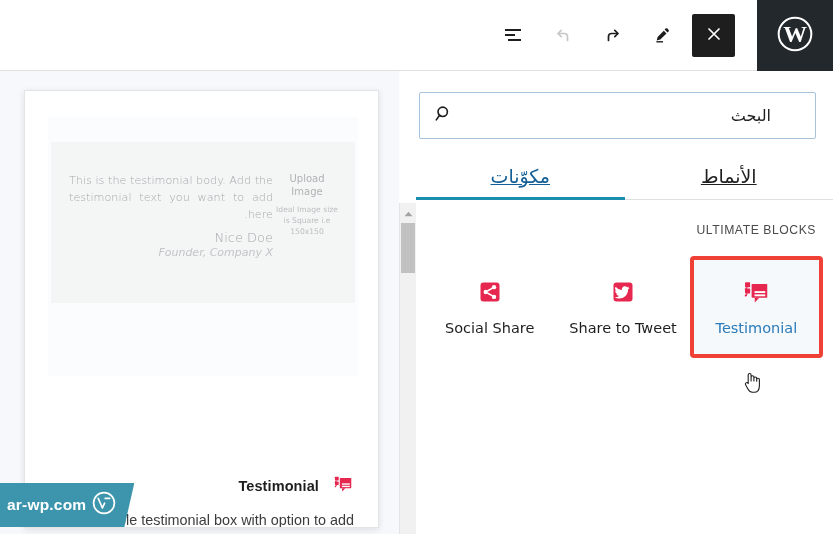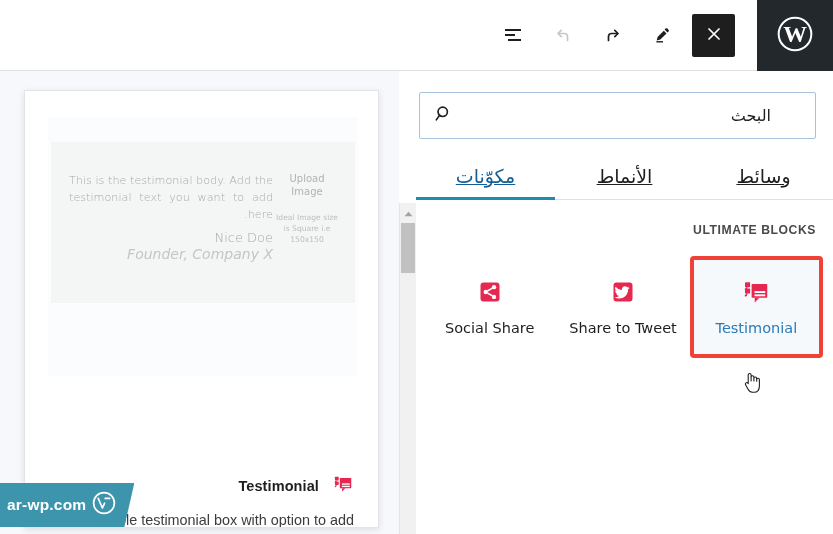--- a/index.html
+++ b/index.html
@@ -116,41 +116,41 @@
   .tb-name {
     margin-top: 7px;
     font-size: 13px;
     color: #a7a9ac;
     text-align: right;
     font-family: "DejaVu Sans", sans-serif;
     font-weight: 300;
   }
   .tb-role {
     margin-top: 1px;
-    font-size: 14px;
+    font-size: 11px;
     font-style: italic;
     color: #c3c5c8;
     text-align: right;
     font-family: "DejaVu Sans", sans-serif;
   }
 
   .tb-imgcol {
     width: 68px;
     flex: 0 0 68px;
     text-align: center;
     color: #b4b6b9;
   }
   .tb-upload {
     font-size: 10px;
     line-height: 13px;
     color: #b0b2b5;
     font-family: "DejaVu Sans", sans-serif;
   }
   .tb-hint {
-    margin-top: 14px;
+    margin-top: 6px;
     font-size: 7.6px;
     line-height: 11px;
     color: #bcbec1;
     font-family: "DejaVu Sans", sans-serif;
   }
 
   
   .preview-desc {
     position: absolute;
     top: 382px; left: 0;
@@ -274,21 +274,21 @@
   .tab.active {
     color: #135e96;
     border-bottom: 3px solid #1b8daf;
   }
 
   .section-title {
     position: absolute;
     top: 152px; right: 17px;
     width: 399px;
     font-size: 12.2px;
-    font-weight: bold;
+    font-weight: normal;
     letter-spacing: .55px;
     color: #4a4a4a;
     font-family: "Liberation Sans", sans-serif;
   }
 
   .block-grid {
     position: absolute;
     top: 185px; right: 10px;
     width: 400px;
     display: grid;
@@ -482,21 +482,20 @@
         <span>
           <svg width="22" height="22" viewBox="0 0 24 24" fill="none">
             <circle cx="10.6" cy="9.6" r="5.1" stroke="#1e1e1e" stroke-width="1.8"></circle>
             <path d="M7.2 13.4 L3.6 18.4" stroke="#1e1e1e" stroke-width="1.8" stroke-linecap="round"></path>
           </svg>
         </span>
       </button>
     </div>
 
     <div class="tabs">
-      <button class="tab">وسائط</button>
       <button class="tab">الأنماط</button>
       <button class="tab active">مكوّنات</button>
     </div>
 
     <div class="section-title">ULTIMATE BLOCKS</div>
 
     <div class="block-grid">
 
       <div class="block-item selected">
         <span class="bi-icon">

